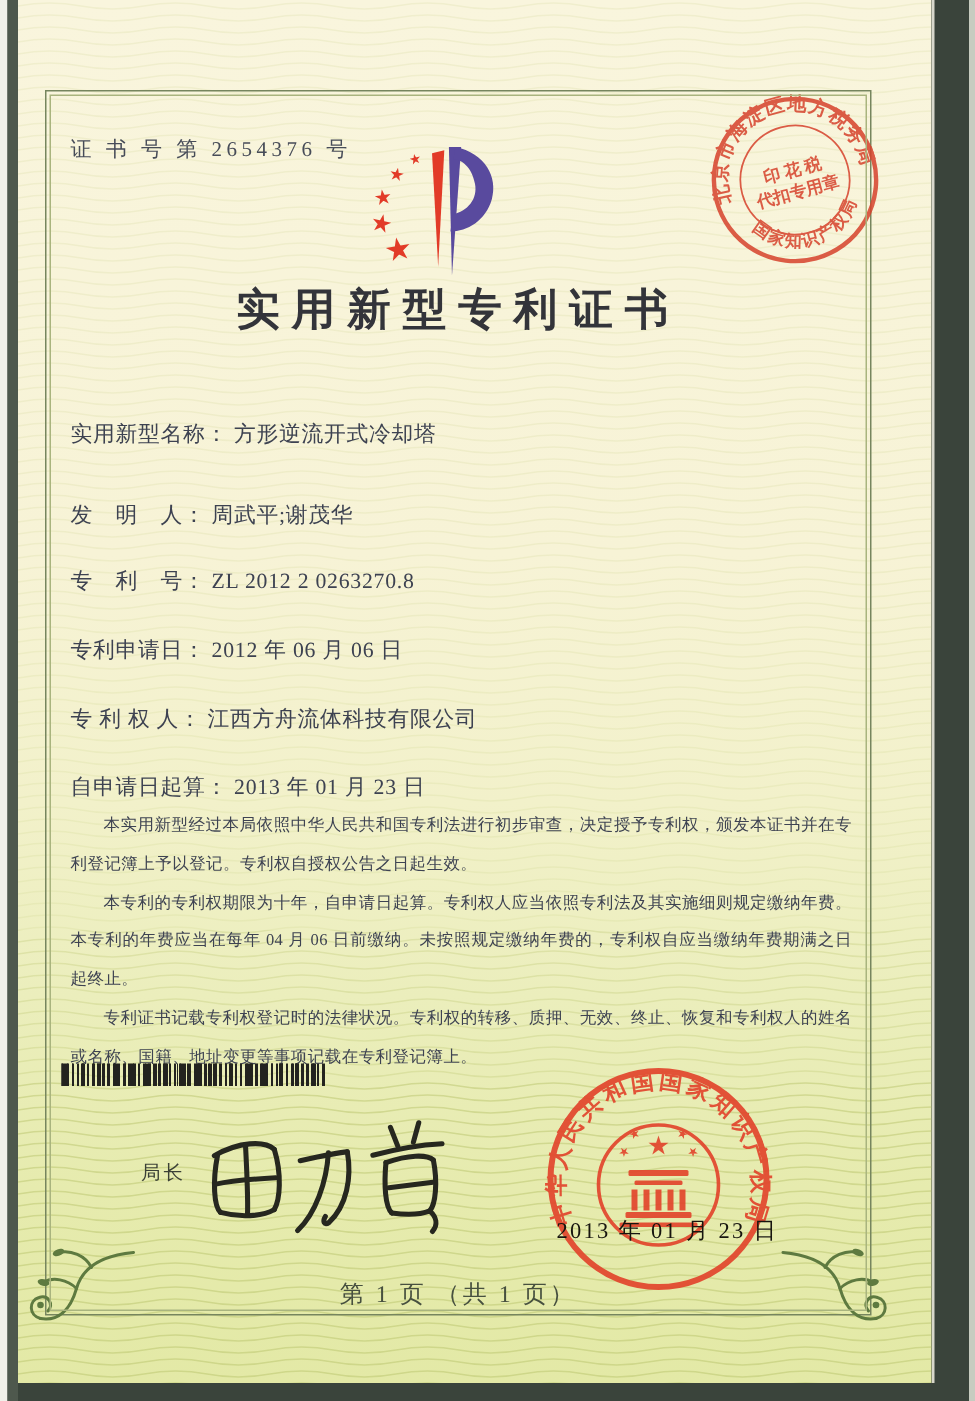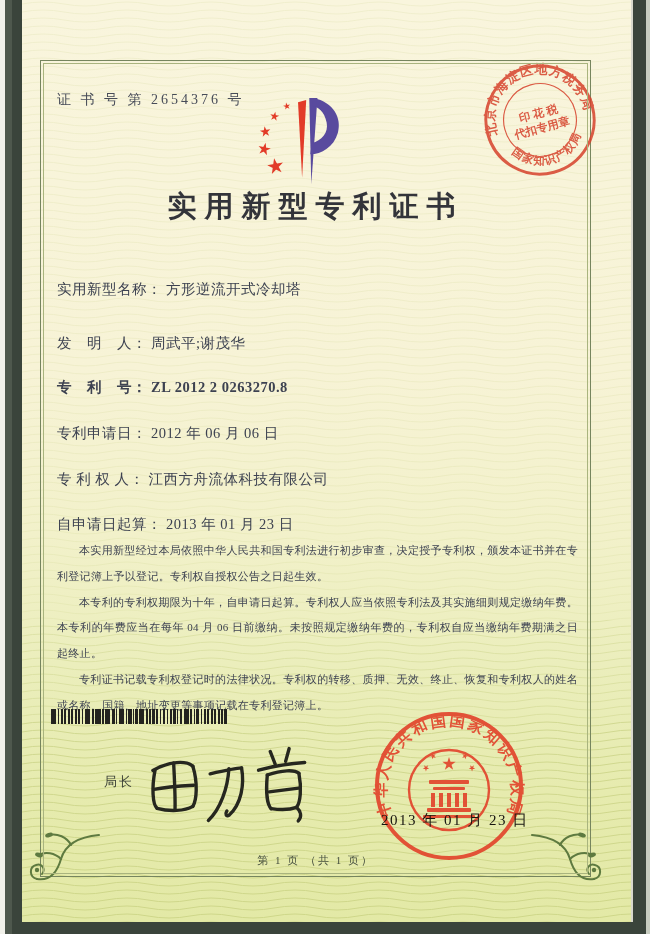--- a/index.html
+++ b/index.html
@@ -4,45 +4,45 @@
 <style>
   html,body{margin:0;padding:0;}
   body{width:650px;height:934px;background:#3a443b;font-family:"Liberation Serif","DejaVu Serif",serif;overflow:hidden;}
   .scan{position:relative;width:650px;height:934px;}
   .edge{position:absolute;top:0;height:934px;}
   .edge-left-white{left:0;width:5px;background:#f1f1ea;}
   .edge-left-dark{left:5px;width:7px;background:#4e584d;}
   .edge-right-light{left:646px;width:4px;background:#c7ccc0;}
   .paper{position:absolute;left:12px;top:0;width:609px;height:922px;
     background:linear-gradient(180deg,#f9f5dd 0%,#f7f3d6 40%,#f2f1ca 58%,#ebeebc 72%,#e6ebae 86%,#e3e9a6 100%);
-    box-shadow:2px 0 0 #d8d8cc;margin-left:10px;}
+    box-shadow:2px 0 0 #d8d8cc;}
   .waves{position:absolute;left:0;top:0;z-index:0;}
   .frame{position:absolute;left:18px;top:60px;width:549px;height:815px;border:1px solid #76855e;z-index:1;}
   .frame::after{content:"";position:absolute;inset:2px;border:1px solid #a9b47e;pointer-events:none;}
   .cert-no{position:absolute;left:16px;top:30px;font-size:14px;letter-spacing:3px;color:#474c58;}
   .logo{position:absolute;left:210px;top:34px;}
   .tax-seal{position:absolute;left:440px;top:0;transform:rotate(-15deg);opacity:.85;}
   .title{position:absolute;left:0;right:0;top:126px;text-align:center;font-size:29px;font-weight:bold;
     letter-spacing:8px;color:#33343a;}
   .field{position:absolute;left:16px;font-size:14.5px;color:#3d4251;letter-spacing:.5px;white-space:nowrap;}
-  .f1{top:219px;}.f2{top:273px;}.f3{top:317px;font-weight:bold;}.f4{top:363px;}.f5{top:409px;}.f6{top:454px;}
+  .f1{top:219px;}.f2{top:273px;}.f3{top:317px;}.f4{top:363px;}.f5{top:409px;}.f6{top:454px;}
   .flabel{margin-right:4px;}
   .body-text{position:absolute;left:16px;top:477px;width:521px;font-size:11px;line-height:25.8px;
     color:#3e4352;text-align:justify;}
   .body-text p{margin:0;text-indent:2em;letter-spacing:.3px;}
   .barcode{position:absolute;left:10px;top:648px;width:176px;height:15px;
     background:
       repeating-linear-gradient(90deg,#23231f 0px,#23231f 1.6px,transparent 1.6px,transparent 3.4px),
       repeating-linear-gradient(90deg,#23231f 0px,#23231f 1px,transparent 1px,transparent 7px),
       repeating-linear-gradient(90deg,transparent 0px,transparent 2px,#23231f 2px,#23231f 4.4px,transparent 4.4px,transparent 11px);}
   .sig-label{position:absolute;left:63px;top:712px;font-size:13px;color:#3b4036;letter-spacing:2px;}
   .sig{position:absolute;left:100px;top:678px;transform:rotate(-3deg);}
   .office-seal{position:absolute;left:328px;top:645px;opacity:.9;z-index:2;}
   .issue-date{position:absolute;left:340px;top:750px;font-size:15px;color:#17150f;letter-spacing:1.5px;z-index:3;}
-  .footer{position:absolute;left:0;right:0;top:792px;text-align:center;font-size:11px;color:#47503f;letter-spacing:2px;}
+  .footer{position:absolute;left:0;right:0;top:792px;text-align:center;font-size:16px;color:#47503f;letter-spacing:2px;}
   .orn{position:absolute;width:74px;height:74px;top:758px;}
   .orn-left{left:-14px;}
   .orn-right{left:489px;transform:scaleX(-1);}
 </style>
 </head>
 <body>
 
 <div class="scan">
   <div class="edge edge-left-white"></div>
   <div class="edge edge-left-dark"></div>

